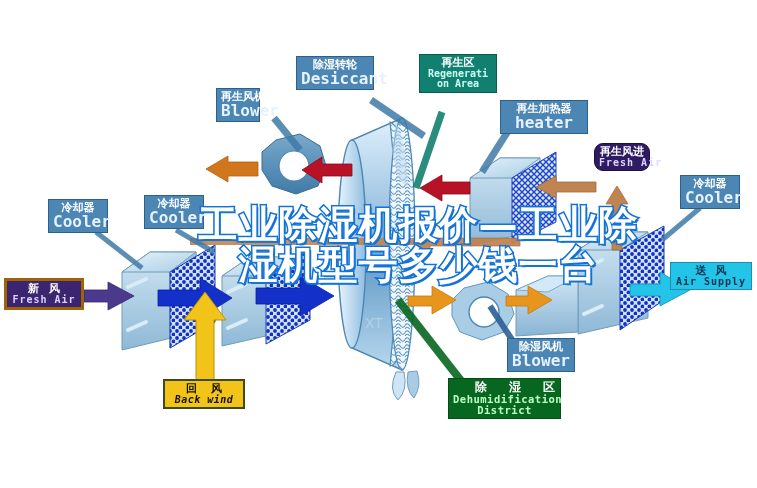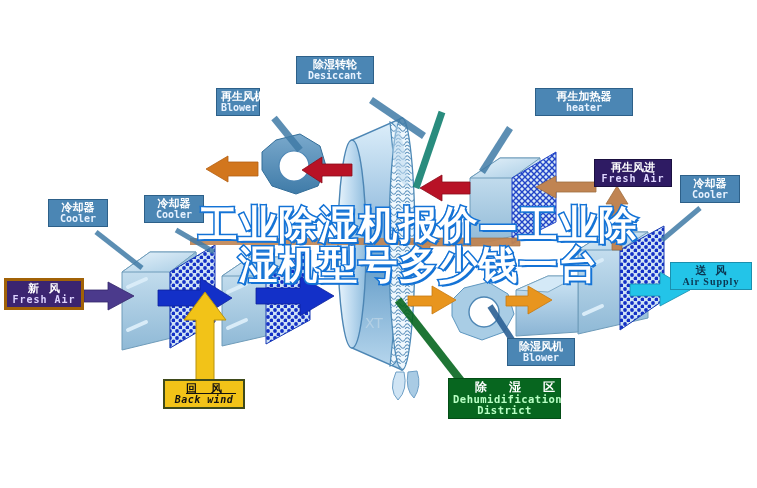--- a/index.html
+++ b/index.html
@@ -9,21 +9,21 @@
 
   
   .lbl{position:absolute;box-sizing:border-box;text-align:center;line-height:1.05;
        padding:2px 4px;white-space:nowrap;}
   .lbl .cn{display:block;font-family:"DejaVu Sans","Liberation Sans",sans-serif;font-weight:bold;}
   .lbl .en{display:block;font-family:"DejaVu Sans Mono","Liberation Mono",monospace;font-weight:bold;}
 
   
   .lbl.steel{background:#4b86b4;border:1px solid #2d6089;color:#eaf4ff;}
   .lbl.steel .cn{font-size:11px;color:#ffffff;}
-  .lbl.steel .en{font-size:10px;color:#e7f2ff;}
+  .lbl.steel .en{font-size:16px;color:#e7f2ff;}
 
   
   .lbl.orange{background:#c4651c;border:2px solid #3b2a14;color:#ffffff;}
   .lbl.orange .cn{font-size:11px;color:#ffffff;}
   .lbl.orange .en{font-size:10px;color:#ffe9cf;}
 
   
   .lbl.purple{background:#3b2470;border:3px solid #a16207;}
   .lbl.purple .cn{font-size:11px;color:#ffffff;letter-spacing:10px;text-indent:10px;}
   .lbl.purple .en{font-size:10px;color:#dcd2ff;letter-spacing:1px;}
@@ -39,25 +39,25 @@
   .lbl.teal .en{font-size:10px;color:#c9fff3;letter-spacing:0px;}
 
   
   .lbl.green{background:#07661f;border:1px solid #044d16;}
   .lbl.green .cn{font-size:12px;color:#ffffff;letter-spacing:22px;text-indent:22px;}
   .lbl.green .en{font-size:10.5px;color:#b9ffc4;letter-spacing:.5px;}
 
   
   .lbl.cyan{background:#23c4e8;border:1px solid #1b8fae;}
   .lbl.cyan .cn{font-size:11px;color:#0c3550;letter-spacing:9px;text-indent:9px;}
-  .lbl.cyan .en{font-size:10px;color:#0c3550;letter-spacing:1px;font-family:Liberation Serif, serif;}
+  .lbl.cyan .en{font-size:10px;color:#0c3550;letter-spacing:1px;}
 
   
   .lbl.yellow{background:#f2c318;border:2px solid #3f4a1a;}
-  .lbl.yellow .cn{font-size:11px;color:#111111;letter-spacing:14px;text-indent:14px;text-decoration:underline;}
+  .lbl.yellow .cn{font-size:11px;color:#111111;letter-spacing:14px;text-indent:14px;}
   .lbl.yellow .en{font-size:10px;color:#111111;letter-spacing:.5px;font-style:italic;}
 
   
   #headline{position:absolute;left:0;top:205px;width:757px;text-align:center;
             font-family:"DejaVu Sans","Liberation Sans",sans-serif;font-weight:bold;
             font-size:39px;line-height:40px;letter-spacing:1px;color:#ffffff;
             -webkit-text-stroke:3px #1473d6;paint-order:stroke fill;
             text-shadow:2px 2px 0 #1473d6, -1px -1px 0 #1473d6;padding-left:40px;}
   #headline .l{display:block;}
 </style>
@@ -253,27 +253,32 @@
     <span class="cn">除湿转轮</span>
     <span class="en">Desiccant</span>
   </div>
 
   <div class="lbl steel" style="left:216px;top:88px;width:44px;">
     <span class="cn">再生风机</span>
     <span class="en">Blower</span>
   </div>
 
 
-
-  <div class="lbl steel" style="left:500px;top:88px;width:98px;margin-left:35px;">
+  <div class="lbl teal" style="left:419px;top:54px;width:78px;">
+    <span class="cn">再生区</span>
+    <span class="en">Regenerati</span>
+    <span class="en">on Area</span>
+  </div>
+
+  <div class="lbl steel" style="left:500px;top:100px;width:88px;">
     <span class="cn">再生加热器</span>
     <span class="en">heater</span>
   </div>
 
-  <div class="lbl purple2" style="left:594px;top:159px;width:78px;">
+  <div class="lbl purple2" style="left:594px;top:143px;width:56px;border-radius:9px;">
     <span class="cn">再生风进</span>
     <span class="en">Fresh Air</span>
   </div>
 
   <div class="lbl steel" style="left:680px;top:175px;width:60px;">
     <span class="cn">冷却器</span>
     <span class="en">Cooler</span>
   </div>
 
   <div class="lbl steel" style="left:48px;top:199px;width:60px;">

